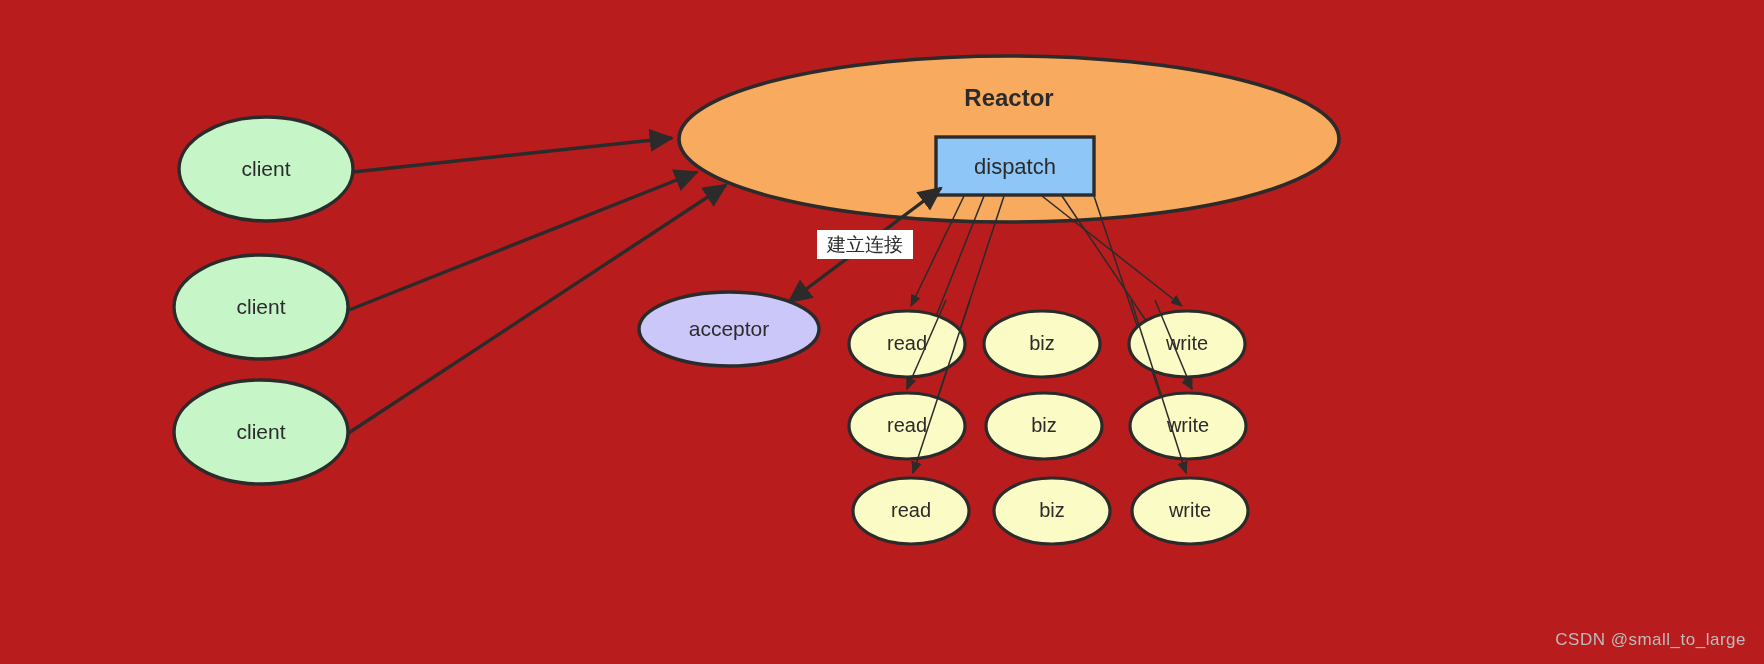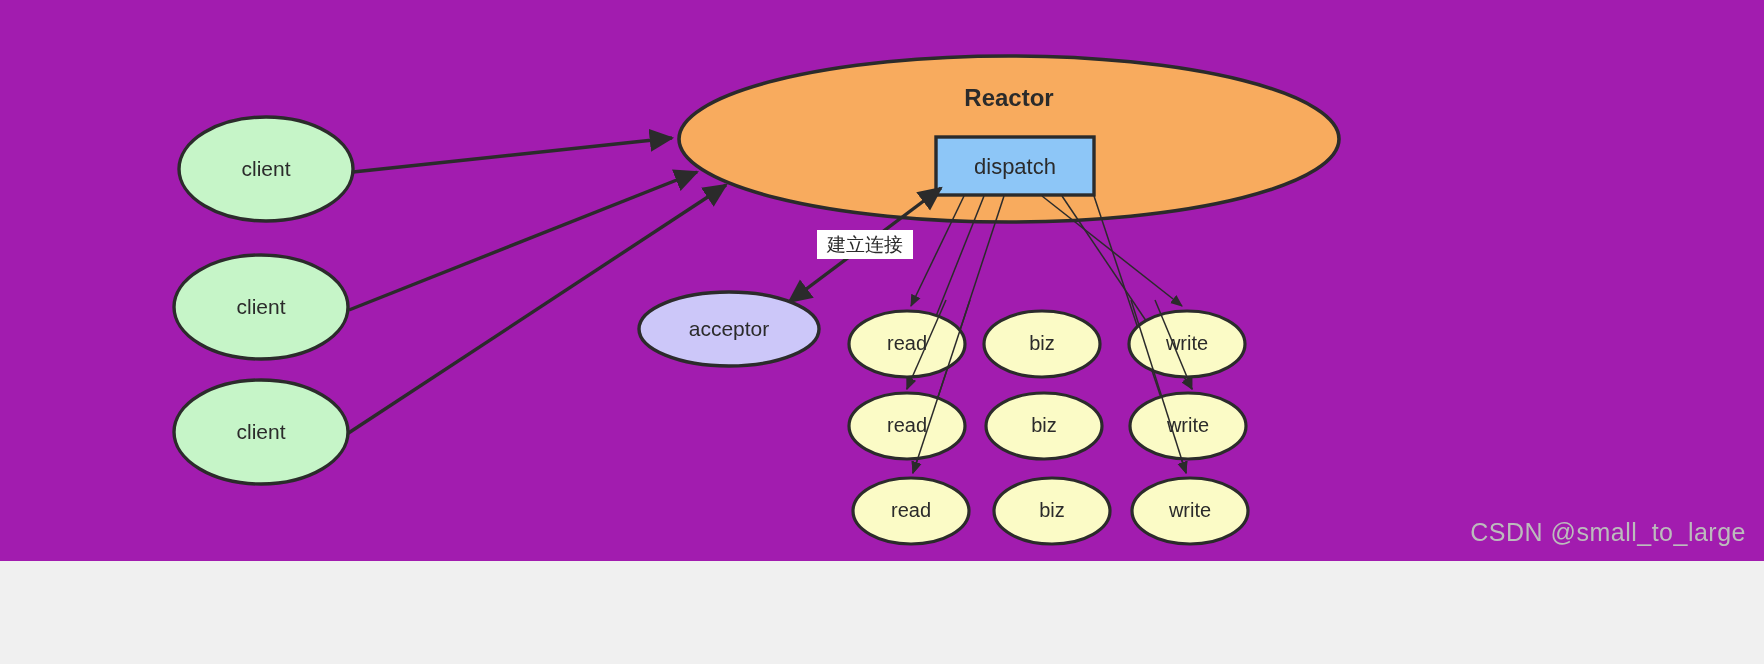--- a/index.html
+++ b/index.html
@@ -9,22 +9,22 @@
   }
   body {
     width: 1764px;
     height: 664px;
     overflow: hidden;
     font-family: "Liberation Sans", sans-serif;
   }
   #stage {
     position: relative;
     width: 1764px;
-    height: 561px;
-    background: #a21caf;
+    height: 664px;
+    background: #b91c1c;
   }
   #diagram {
     position: absolute;
     left: 0;
     top: 0;
     width: 1764px;
     height: 664px;
   }
   .node-label {
     font-family: "Liberation Sans", sans-serif;
@@ -34,21 +34,21 @@
   .lbl-reactor { font-size: 24px; font-weight: bold; }
   .lbl-dispatch{ font-size: 22px; }
   .lbl-acceptor{ font-size: 21px; }
   .lbl-worker  { font-size: 20px; }
   .lbl-edge    { font-size: 19px; }
   .watermark {
     position: absolute;
     right: 18px;
     bottom: 14px;
     font-family: "Liberation Sans", sans-serif;
-    font-size: 25px;
+    font-size: 17px;
     color: #bcbcbc;
     letter-spacing: 0.5px;
     user-select: none;
   }
   .shape-stroke { stroke: #2b2b2b; }
   .thick-edge { stroke: #2b2b2b; stroke-width: 3.4; fill: none; }
   .thin-edge  { stroke: #2b2b2b; stroke-width: 1.5; fill: none; }
   .edge-label-bg { fill: #ffffff; }
 </style>
 </head>

